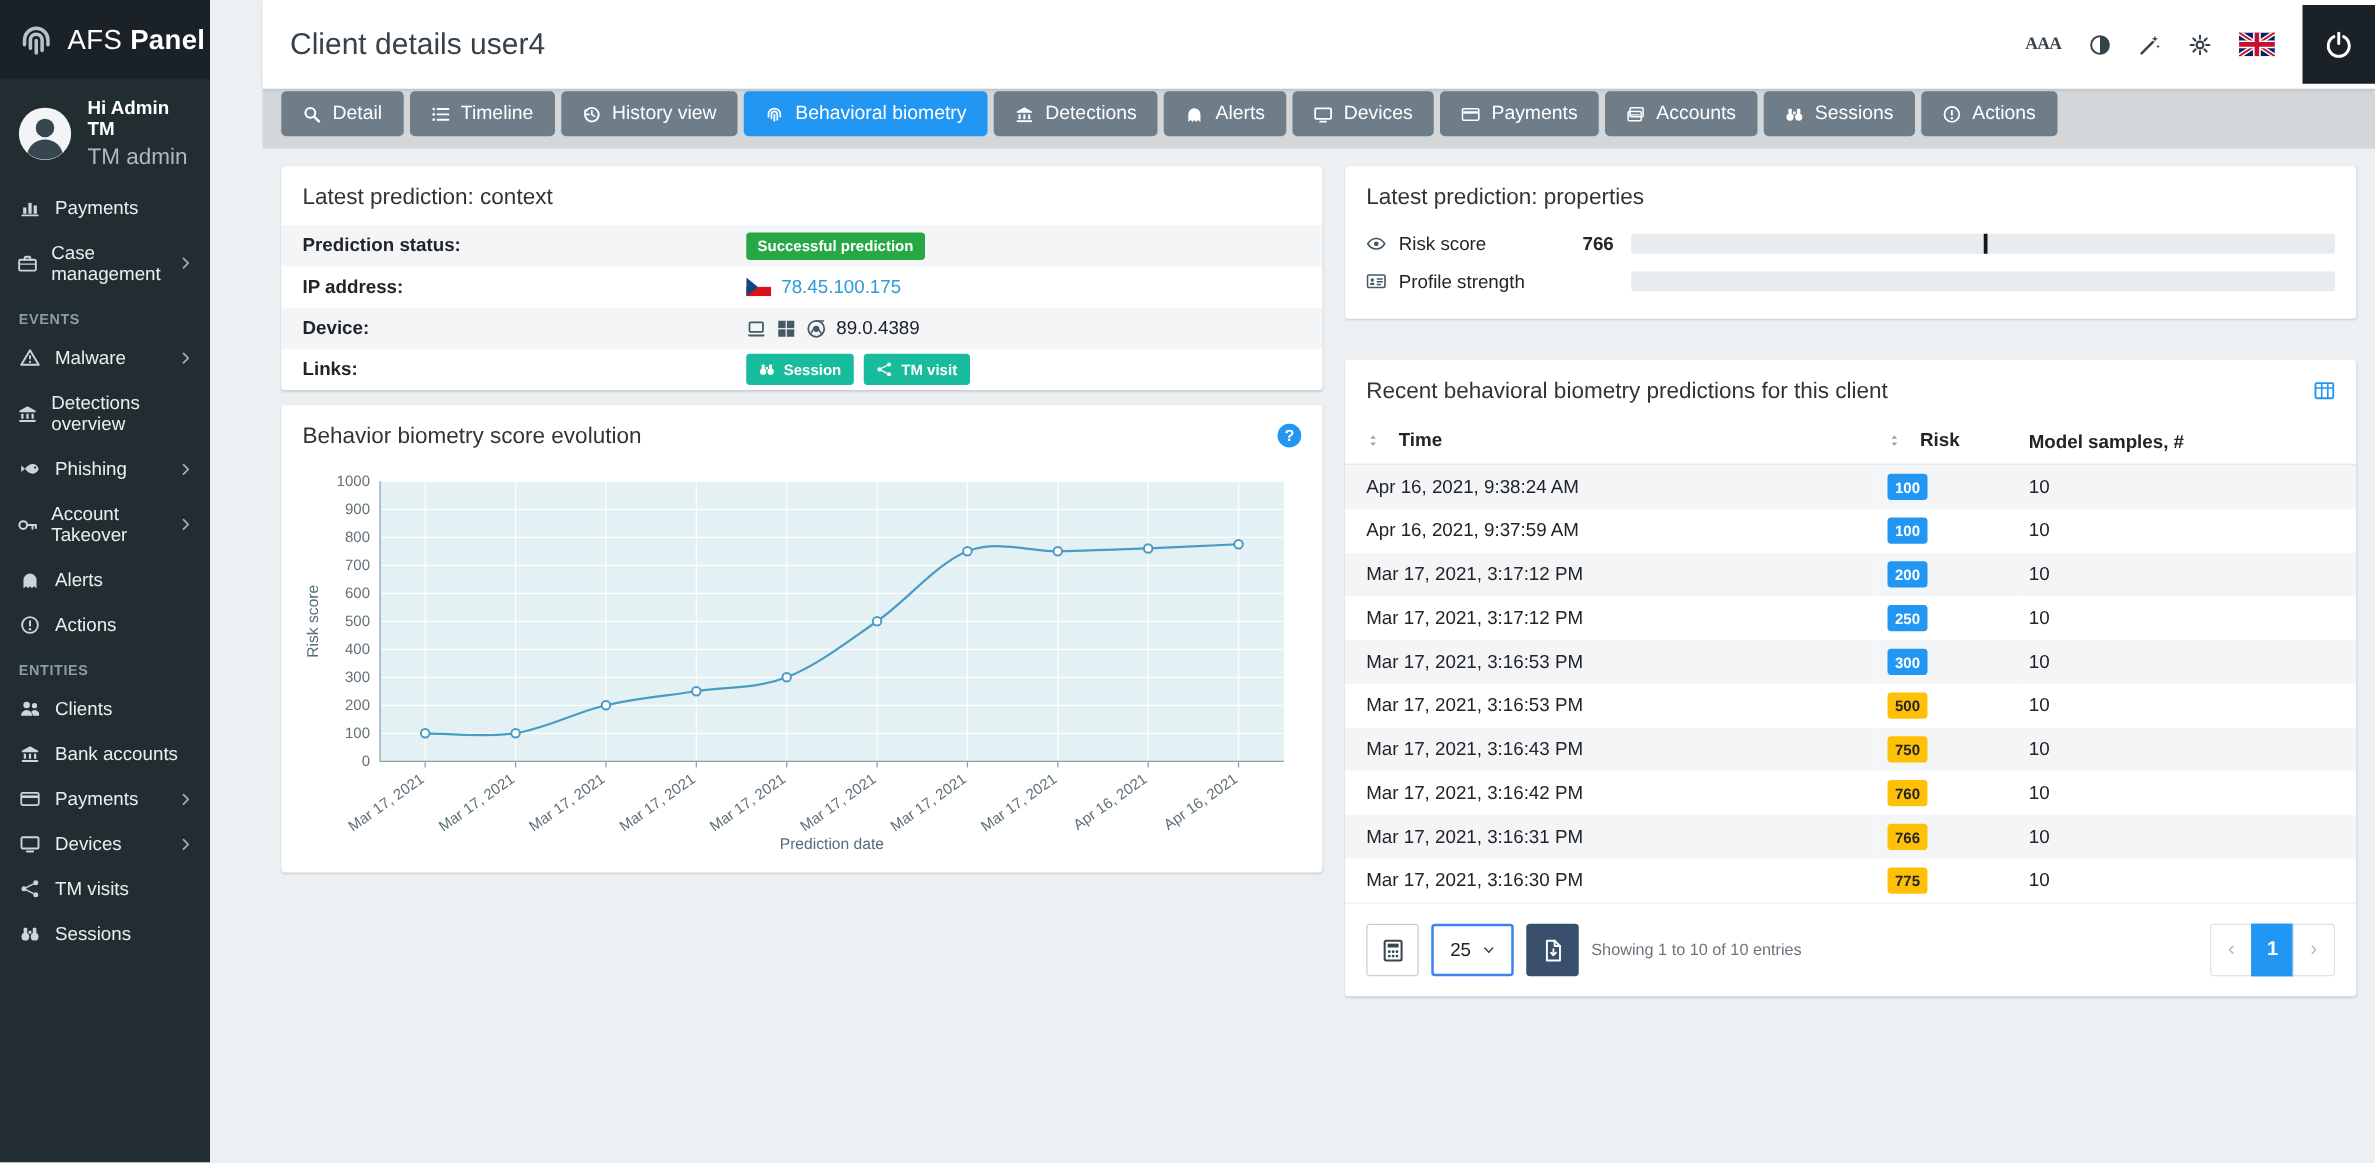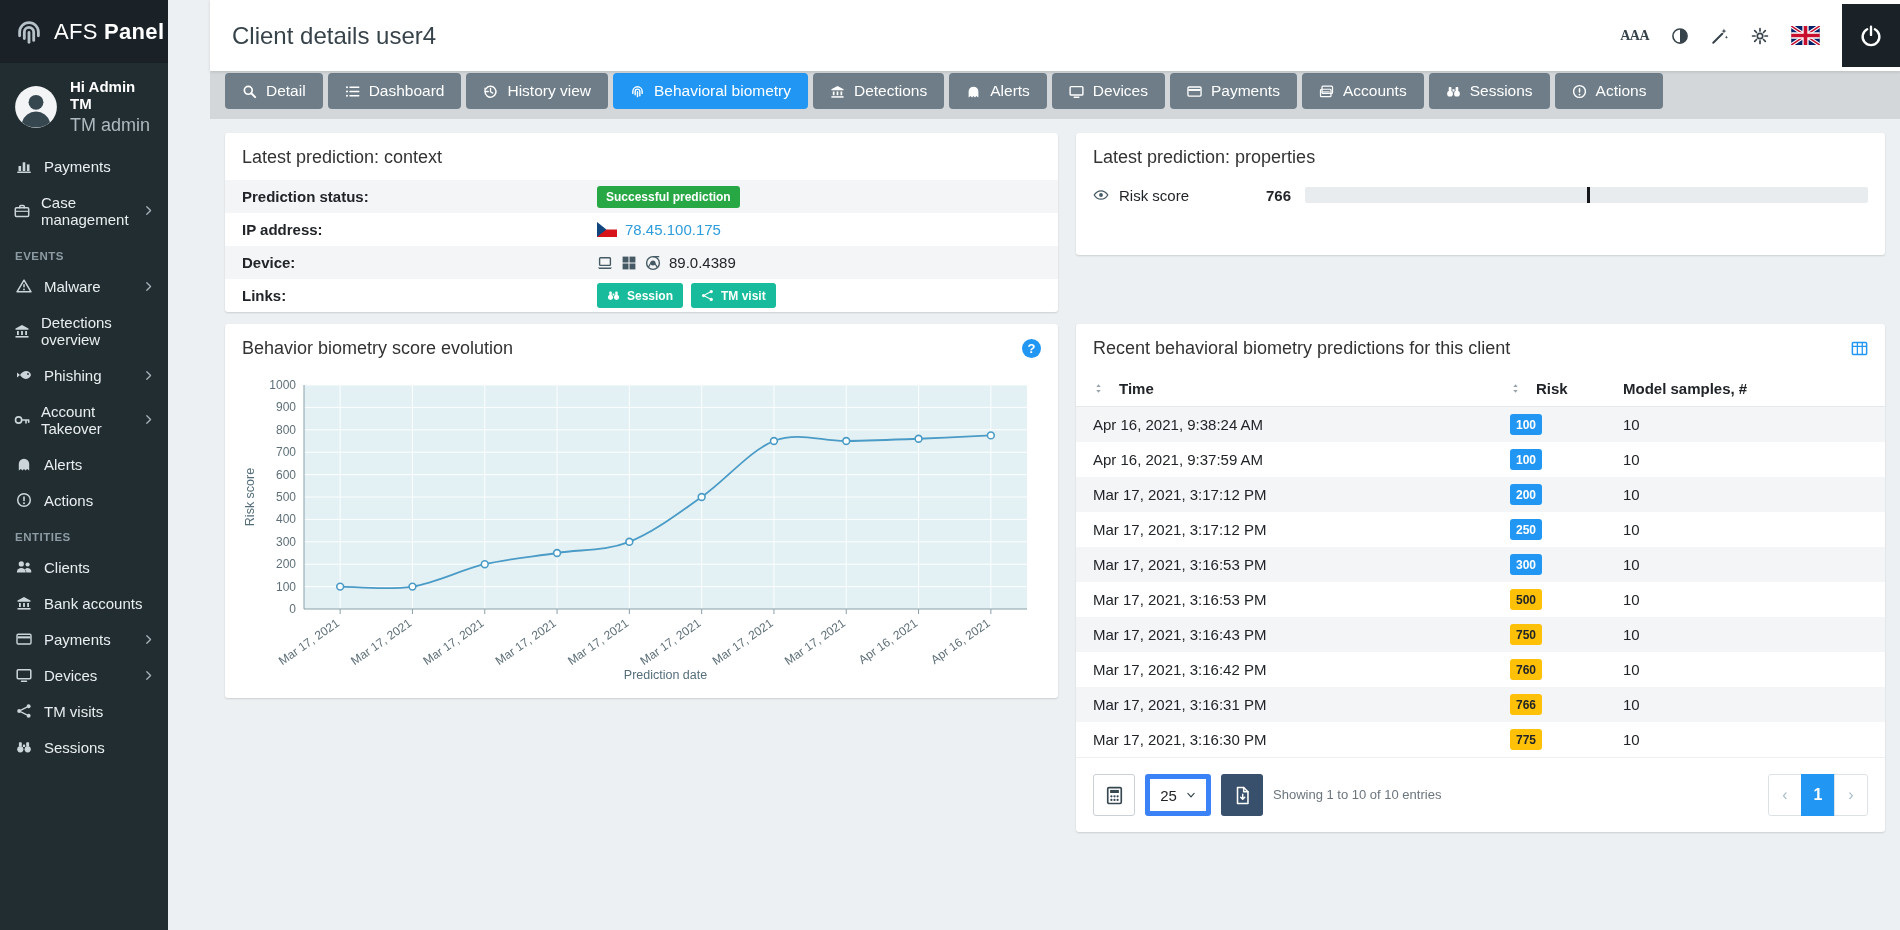--- a/index.html
+++ b/index.html
@@ -70,36 +70,36 @@
   .prop-left{width:212px;flex:none;display:flex;align-items:center;gap:10px}
   .prop-left [data-icon]{font-size:16px;color:#455a64}
   .prop-value{font-weight:bold;margin-left:auto;padding-right:14px}
   .bar{flex:1;height:16px;background:#e9ecef;border-radius:2px;position:relative}
   .bar-fill{height:100%;border-radius:2px}
   .risk-fill{background:#ffc107}
   .profile-fill{background:repeating-linear-gradient(45deg,#2eb34d 0 10px,#27a33f 10px 20px)}
   .bar-marker{position:absolute;top:0;bottom:0;width:3px;background:#15171a}
 
   
-  .table-card{margin-top:69px}
+  .table-card{margin-top:33px}
   .title-icon{margin-left:auto;color:#2196f3;font-size:17px;cursor:pointer}
   table{width:100%;border-collapse:collapse;font-size:15px;table-layout:fixed}
   th{font-weight:bold;text-align:left;padding:9px 8px;border-bottom:1px solid #e6e9eb}
   th,td{overflow:hidden;white-space:nowrap}
   th:first-child,td:first-child{padding-left:17px}
   td{padding:7px 8px}
   tbody tr:nth-child(odd){background:#f4f5f6}
   .th-flex{display:inline-flex;align-items:center;gap:15px}
   .sorter{font-size:11px;color:#96a3ab;cursor:pointer}
   .risk-badge{display:inline-block;min-width:22px;text-align:center;background:#2196f3;color:#fff;font-weight:bold;font-size:12px;padding:3.5px 6px;border-radius:3px}
   .risk-badge.warn{background:#ffc107;color:#212529}
 
   .table-footer{display:flex;align-items:center;gap:10px;padding:16px 17px;border-top:1px solid #eef0f1}
   .icon-btn{width:42px;height:42px;border:1px solid #c9d0d6;border-radius:3px;background:#fff;display:flex;align-items:center;justify-content:center;font-size:19px;color:#37474f;cursor:pointer}
-  .page-size{min-width:66px;height:42px;border:5px solid #3b82f6;border-radius:3px;background:#fff;display:flex;align-items:center;justify-content:center;gap:9px;font-size:15px;cursor:pointer}
+  .page-size{min-width:66px;height:42px;border:2px solid #3b82f6;border-radius:3px;background:#fff;display:flex;align-items:center;justify-content:center;gap:9px;font-size:15px;cursor:pointer}
   .page-size .chev{font-size:10px;color:#37474f}
   .export-btn{width:42px;height:42px;background:#38506b;border:none;border-radius:3px;color:#fff;display:flex;align-items:center;justify-content:center;font-size:19px;cursor:pointer}
   .showing{font-size:13px;color:#6c757d;width:178px;line-height:1.35}
   .pager{margin-left:auto;display:flex}
   .page-btn{min-width:34px;height:42px;border:1px solid #dde2e6;background:#fff;color:#a9bdcb;display:flex;align-items:center;justify-content:center;font-size:16px;cursor:pointer;margin-left:-1px}
   .page-btn:first-child{border-radius:3px 0 0 3px;margin-left:0}
   .page-btn:last-child{border-radius:0 3px 3px 0}
   .page-btn.active{background:#2196f3;border-color:#2196f3;color:#fff;font-weight:bold}
 </style>
 </head>
@@ -372,21 +372,21 @@
       </div>
     <div class="tab">
         <span data-icon="list">
           <svg viewBox="0 0 16 16">
             <circle cx="2.1" cy="3.5" r="1.1" fill="currentColor"></circle>
             <circle cx="2.1" cy="8" r="1.1" fill="currentColor"></circle>
             <circle cx="2.1" cy="12.5" r="1.1" fill="currentColor"></circle>
             <path d="M5.4 3.5h9.2M5.4 8h9.2M5.4 12.5h9.2" stroke="currentColor" stroke-width="1.7" stroke-linecap="round"></path>
           </svg>
         </span>
-        <span>Dashboard</span>
+        <span>Timeline</span>
       </div>
     <div class="tab">
         <span data-icon="history">
           <svg viewBox="0 0 16 16">
             <path d="M3.1 5.1A5.8 5.8 0 1 1 2.2 8" fill="none" stroke="currentColor" stroke-linecap="round" stroke-linejoin="round" stroke-width="1.6"></path>
             <path d="M2.2 4.4V8h3.4" fill="none" stroke="currentColor" stroke-linecap="round" stroke-linejoin="round" stroke-width="1.4"></path>
             <path d="M8 4.8v3.4l2.4 1.5" fill="none" stroke="currentColor" stroke-linecap="round" stroke-linejoin="round" stroke-width="1.4"></path>
           </svg>
         </span>
         <span>History view</span>
@@ -649,20 +649,36 @@
                 </svg>
               </span>
             <span>Risk score</span>
             <b class="prop-value">766</b>
           </span>
           <span class="bar">
             <span class="bar-fill risk-fill" style="width: 76.6%;"></span>
             <span class="bar-marker" style="left: 50%;"></span>
           </span>
         </div>
+        <div class="prop-row">
+          <span class="prop-left">
+            <span data-icon="idcard">
+                <svg viewBox="0 0 16 16">
+                  <rect x="1" y="3" width="14" height="10" rx="1.2" fill="none" stroke="currentColor" stroke-linecap="round" stroke-linejoin="round" stroke-width="1.3"></rect>
+                  <circle cx="4.8" cy="7" r="1.4" fill="currentColor"></circle>
+                  <path d="M2.9 10.9a1.9 1.9 0 0 1 3.8 0z" fill="currentColor"></path>
+                  <path d="M8.8 6.2h4M8.8 8.4h4M8.8 10.6h2.6" stroke="currentColor" stroke-width="1.1" stroke-linecap="round"></path>
+                </svg>
+              </span>
+            <span>Profile strength</span>
+          </span>
+          <span class="bar">
+            <span class="bar-fill profile-fill" style="width: 100%;"></span>
+          </span>
+        </div>
       </section>
 
       <section class="card table-card">
         <div class="card-title">
           <span>Recent behavioral biometry predictions for this client</span>
           <span class="title-icon" data-icon="table">
               <svg viewBox="0 0 16 16">
                 <rect x="1.3" y="2.3" width="13.4" height="11.4" rx="1" fill="none" stroke="currentColor" stroke-linecap="round" stroke-linejoin="round" stroke-width="1.4"></rect>
                 <path d="M1.3 6h13.4M6 2.3v11.4M10.6 2.3v11.4" stroke="currentColor" stroke-width="1.2"></path>
               </svg>

